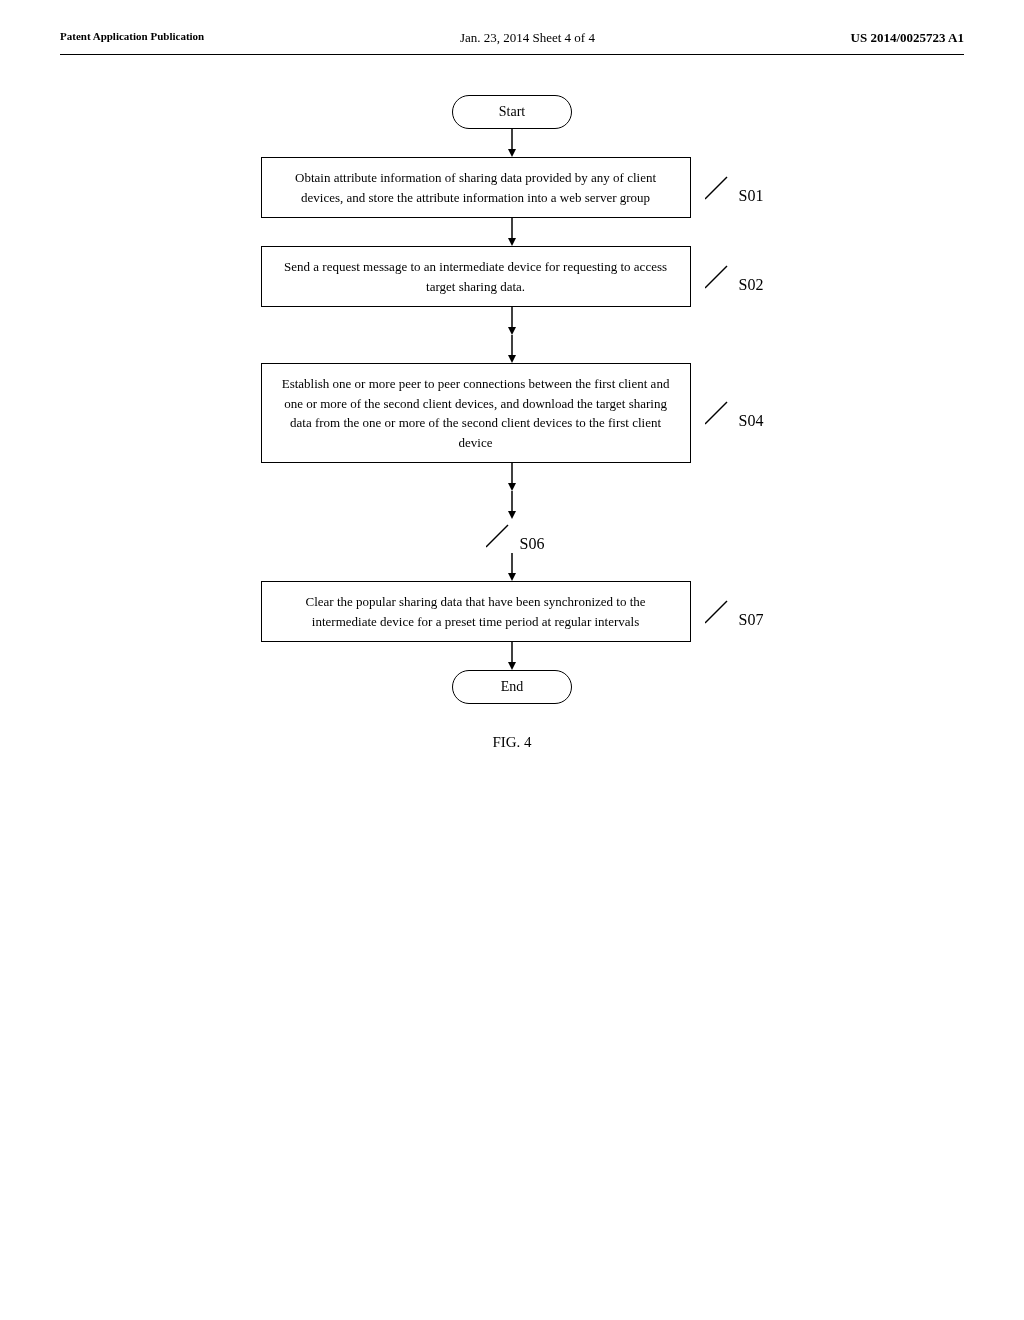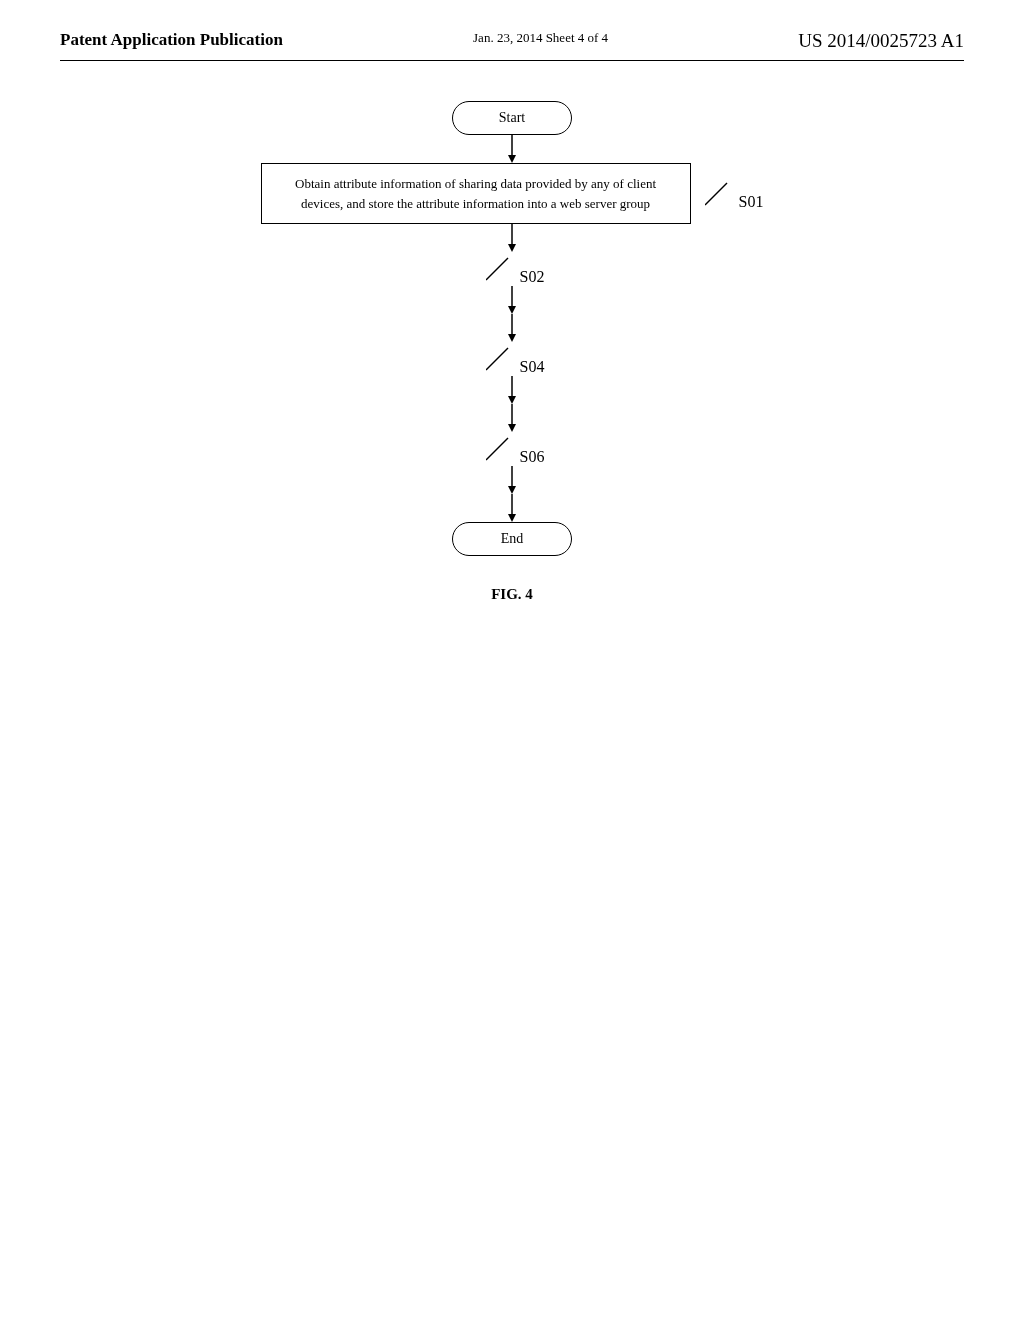--- a/index.html
+++ b/index.html
@@ -18,30 +18,30 @@
     }
     .header {
       display: flex;
       justify-content: space-between;
       align-items: flex-start;
       border-bottom: 1px solid #000;
       padding-bottom: 8px;
       margin-bottom: 40px;
     }
     .header-left {
-      font-size: 17px;
+      font-size: 11px;
       font-weight: bold;
       text-align: center;
     }
     .header-center {
       font-size: 13px;
     }
     .header-right {
-      font-size: 19px;
-      font-weight: normal;
+      font-size: 13px;
+      font-weight: bold;
     }
     .flowchart {
       display: flex;
       flex-direction: column;
       align-items: center;
       gap: 0px;
       margin-top: 20px;
     }
     .start-end-shape {
       border: 1.5px solid #000;
@@ -77,21 +77,21 @@
       align-items: center;
       height: 28px;
     }
     .arrow-down svg {
       display: block;
     }
     .figure-caption {
       text-align: center;
       font-size: 15px;
       margin-top: 30px;
-      font-weight: bold;
+      font-weight: normal;
     }
   </style>
 </head>
 <body>
 
 <div class="page">
   <div class="header">
     <div class="header-left">Patent Application Publication</div>
     <div class="header-center">Jan. 23, 2014   Sheet 4 of 4</div>
     <div class="header-right">US 2014/0025723 A1</div>
@@ -123,20 +123,23 @@
     </div>
 
     <div class="arrow-down">
       <svg width="16" height="28">
           <line x1="8" y1="0" x2="8" y2="22" stroke="#000" stroke-width="1.5"></line>
           <polygon points="8,28 4,20 12,20" fill="#000"></polygon>
         </svg>
     </div>
 
     <div class="step-row">
+      <div class="process-box">
+        <span>Send a request message to an intermediate device for requesting to access target sharing data.</span>
+      </div>
       <div class="step-label">
         <svg width="30" height="30">
             <line x1="0" y1="28" x2="22" y2="6" stroke="#000" stroke-width="1.5"></line>
           </svg>
         <span>S02</span>
       </div>
     </div>
 
     <div class="arrow-down">
       <svg width="16" height="28">
@@ -147,20 +150,23 @@
 
 
     <div class="arrow-down">
       <svg width="16" height="28">
           <line x1="8" y1="0" x2="8" y2="22" stroke="#000" stroke-width="1.5"></line>
           <polygon points="8,28 4,20 12,20" fill="#000"></polygon>
         </svg>
     </div>
 
     <div class="step-row">
+      <div class="process-box">
+        <span>Establish one or more peer to peer connections between the first client and one or more of the second client devices, and download the target sharing data from the one or more of the second client devices to the first client device</span>
+      </div>
       <div class="step-label">
         <svg width="30" height="30">
             <line x1="0" y1="28" x2="22" y2="6" stroke="#000" stroke-width="1.5"></line>
           </svg>
         <span>S04</span>
       </div>
     </div>
 
     <div class="arrow-down">
       <svg width="16" height="28">
@@ -186,20 +192,31 @@
       </div>
     </div>
 
     <div class="arrow-down">
       <svg width="16" height="28">
           <line x1="8" y1="0" x2="8" y2="22" stroke="#000" stroke-width="1.5"></line>
           <polygon points="8,28 4,20 12,20" fill="#000"></polygon>
         </svg>
     </div>
 
+    <div class="step-row">
+      <div class="process-box">
+        <span>Clear the popular sharing data that have been synchronized to the intermediate device for a preset time period at regular intervals</span>
+      </div>
+      <div class="step-label">
+        <svg width="30" height="30">
+            <line x1="0" y1="28" x2="22" y2="6" stroke="#000" stroke-width="1.5"></line>
+          </svg>
+        <span>S07</span>
+      </div>
+    </div>
 
     <div class="arrow-down">
       <svg width="16" height="28">
           <line x1="8" y1="0" x2="8" y2="22" stroke="#000" stroke-width="1.5"></line>
           <polygon points="8,28 4,20 12,20" fill="#000"></polygon>
         </svg>
     </div>
 
     <div class="start-end-shape">
       <span>End</span>

